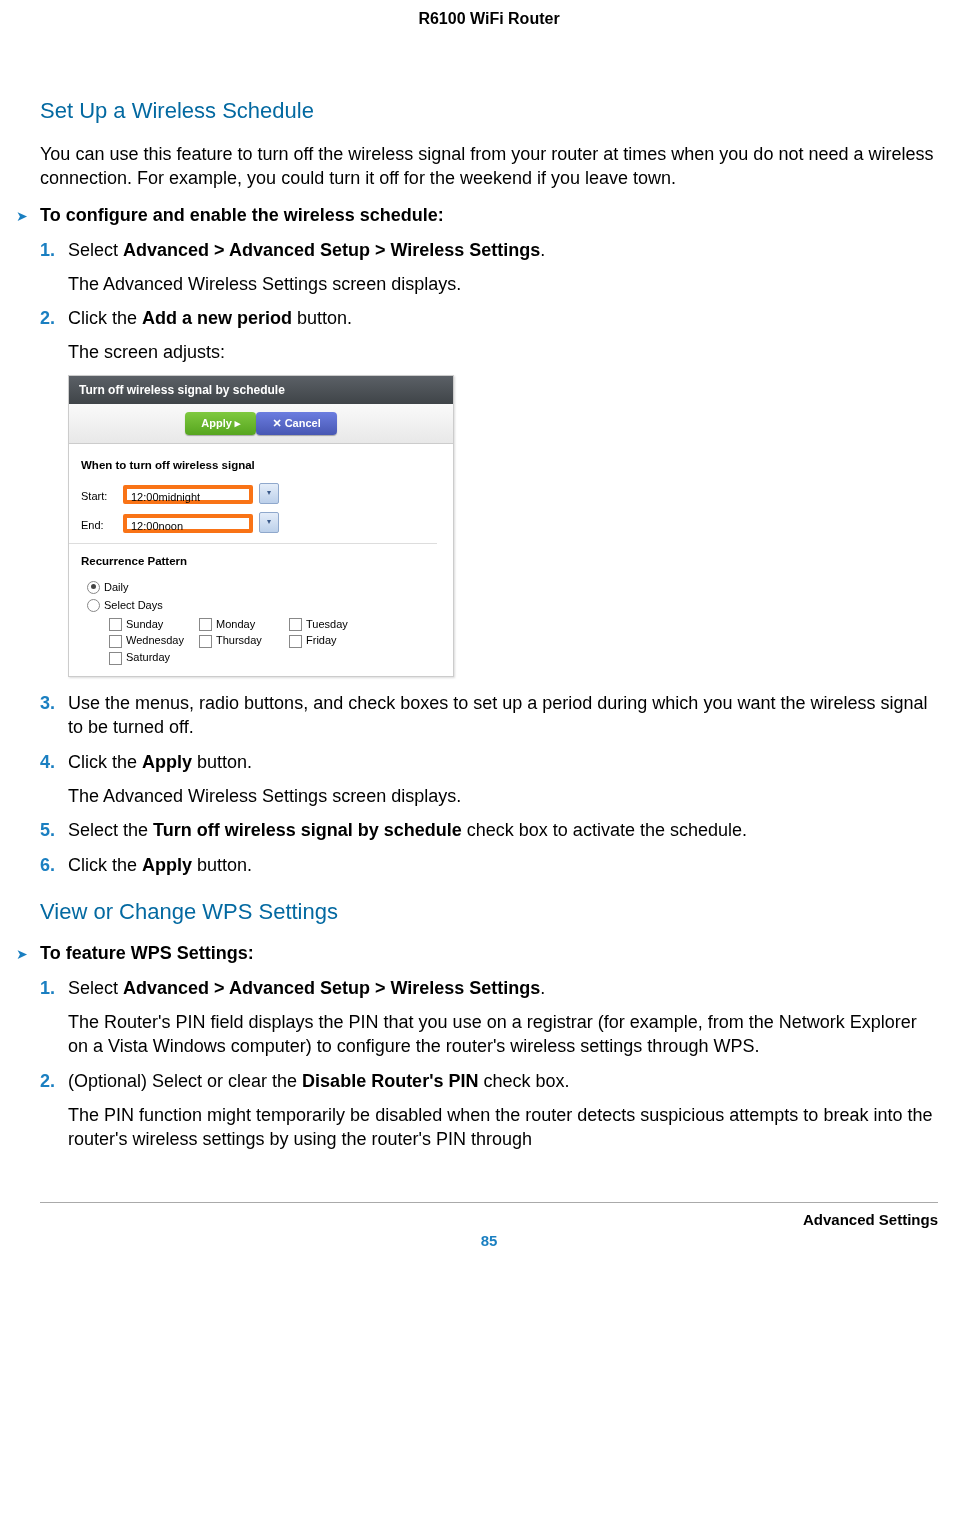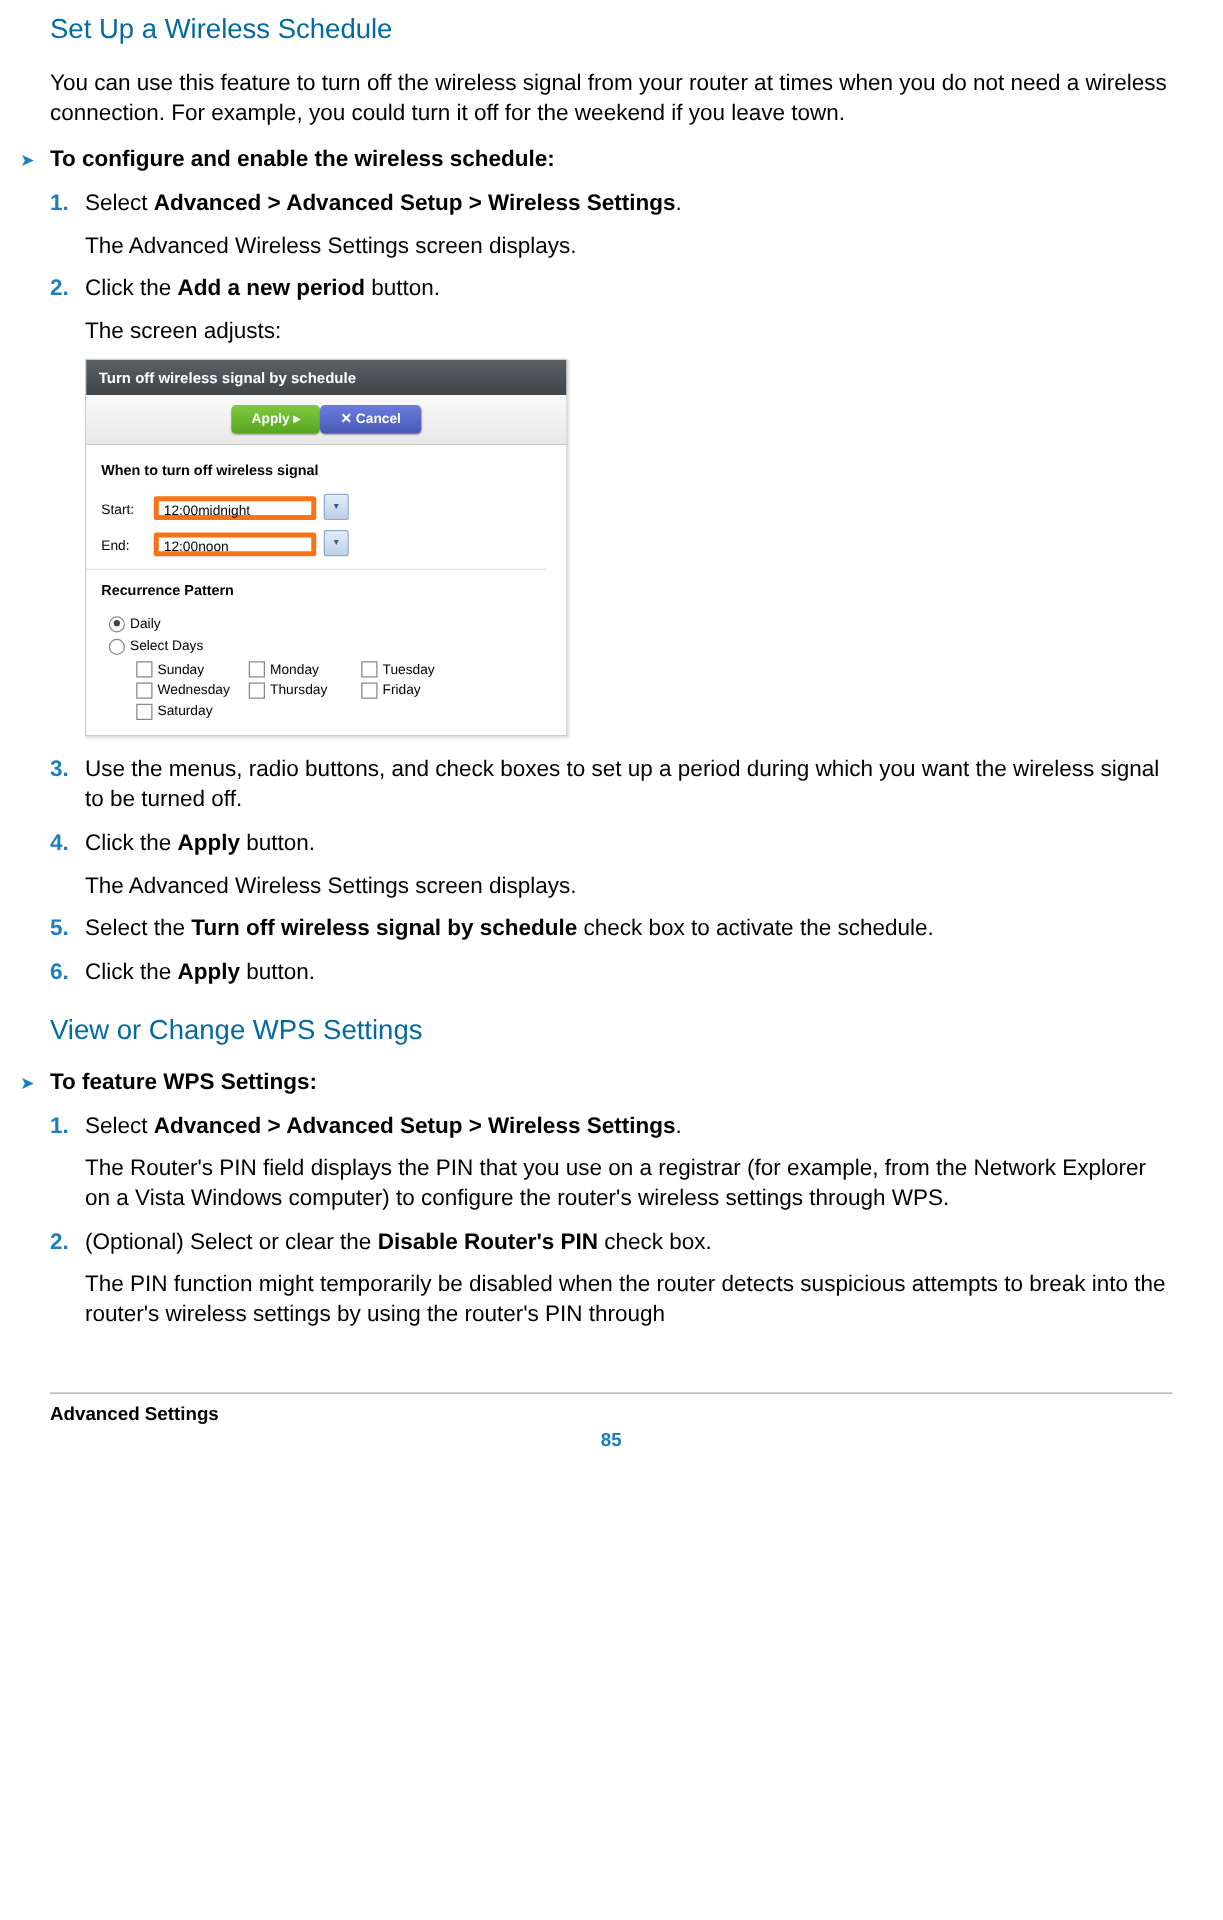--- a/index.html
+++ b/index.html
@@ -133,51 +133,52 @@
   .dropdown-btn {
     width: 18px; height: 19px;
     background: linear-gradient(#e4edf9,#bcd0ea);
     border: 1px solid #8fa8cc;
     border-radius: 2px;
     display:flex; align-items:center; justify-content:center;
     font-size:8px; color:#3a5a8a;
   }
   .radio-row, .check-row { display:flex; align-items:center; gap:4px; margin: 3px 0 3px 6px; font-size:11px;}
   .days-grid { display:flex; flex-wrap:wrap; gap: 0; margin-left: 28px; }
-  .day { display:flex; align-items:center; gap:4px; width: 90px; font-size:11px; padding:1px 0;}
+  .day { display:flex; align-items:flex-end; gap:4px; width: 90px; font-size:11px; padding:1px 0;}
   .chk, .rdo {
     width:11px; height:11px; border:1px solid #888; background:#fff; display:inline-block;
   }
   .rdo { border-radius:50%; position:relative;}
   .rdo.checked::after{content:"";width:5px;height:5px;background:#444;border-radius:50%;position:absolute;top:2.5px;left:2.5px;}
   hr.rule { border:none; border-top:1px solid #ddd; margin: 10px -12px 10px -12px;}
   
   .footer-rule {
     border:none;
     border-top:1px solid #aaa;
     margin: 50px 0 8px 0;
     width: calc(100% - 0px);
   }
   .footer {
-    text-align:left;
+    text-align:right;
     font-size: 15px;
     font-weight: bold;
   }
   .page-num {
     text-align:center;
     color:#1a7fc1;
     font-weight:bold;
     font-size:15px;
     margin-top:4px;
   }
 </style>
 </head>
 <body>
 
 <div class="page">
+  <div class="header-title">R6100 WiFi Router</div>
 
   <div class="section-heading">Set Up a Wireless Schedule</div>
   <div class="body-text">You can use this feature to turn off the wireless signal from your router at times when you do not need a wireless connection. For example, you could turn it off for the weekend if you leave town.</div>
 
   <div class="procedure-block">
     <span class="procedure-arrow">➤</span>
     <div class="procedure-title">To configure and enable the wireless schedule:</div>
     <ol class="steps">
       <li>
         <span>Select </span><span class="bold">Advanced &gt; Advanced Setup &gt; Wireless Settings</span><span>.</span>

